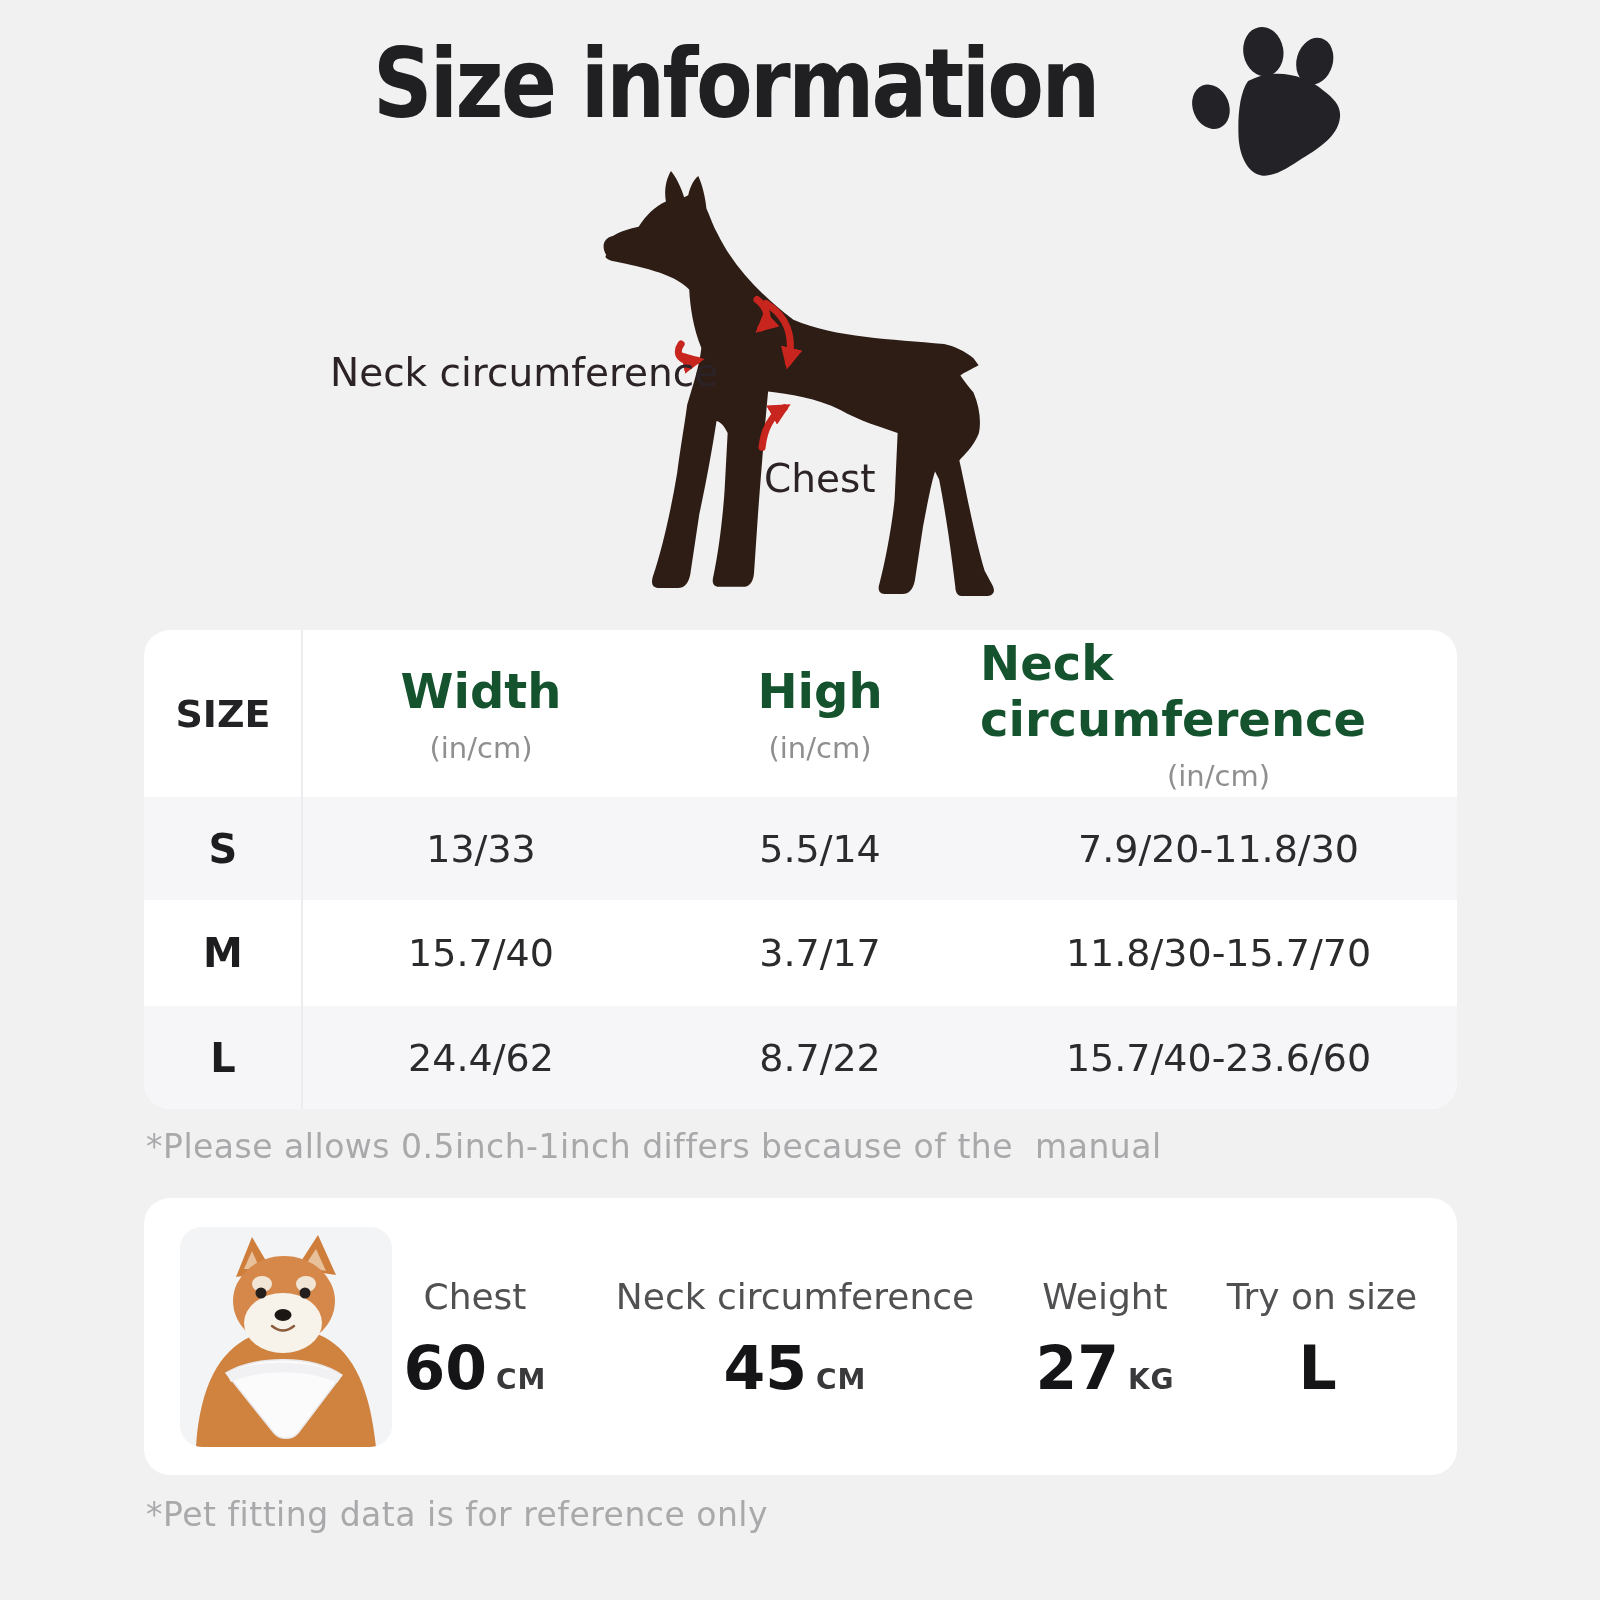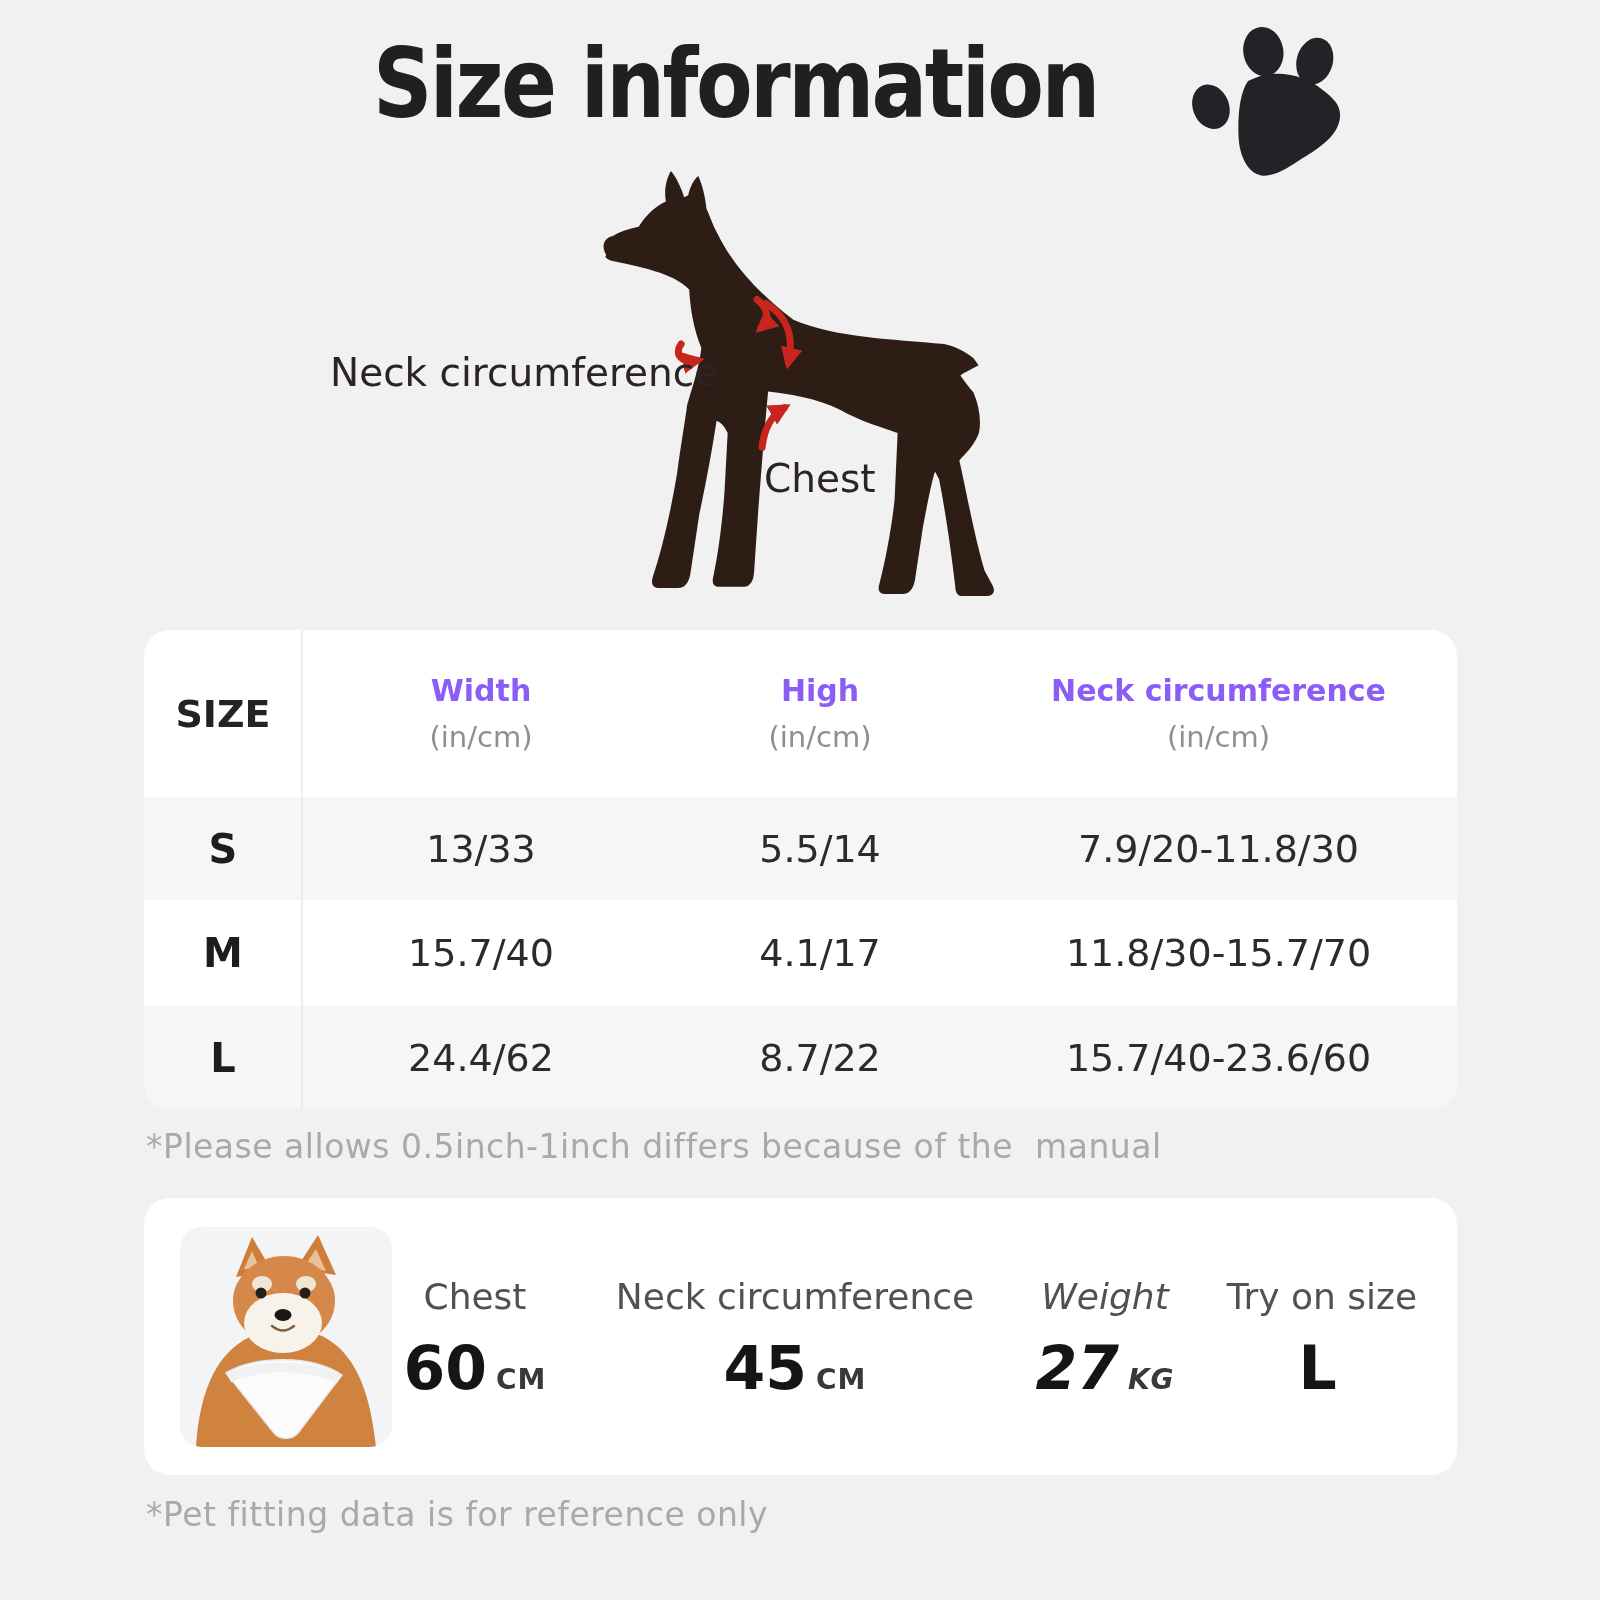--- a/index.html
+++ b/index.html
@@ -46,21 +46,21 @@
   }
   .t-grid{
     display:grid;
     grid-template-columns:158px 358px 320px 477px;
     grid-template-rows:167px 103px 106px 103px;
     width:100%;height:100%;
   }
   .t-cell{display:flex;align-items:center;justify-content:center;flex-direction:column;}
   .row-stripe{background:#f6f6f8;}
   .h-size{font-size:38px;font-weight:bold;color:#232325;}
-  .h-label{font-size:30px;font-weight:bold;color:#8b5cf6;}
+  .h-label{font-size:48px;font-weight:bold;color:#14532d;}
   .h-unit{font-size:29px;color:#8f8f91;margin-top:12px;}
   .r-size{font-size:40px;font-weight:bold;color:#1d1d1f;}
   .r-val{font-size:38px;color:#2b2b2d;}
 
   .note{
     position:absolute;left:146px;font-size:33px;color:#a9a9ab;
     white-space:pre;letter-spacing:.5px;
   }
   .note-table{top:1127px;}
   .note-fit{top:1495px;}
@@ -73,21 +73,21 @@
   .pet-photo{
     position:absolute;left:36px;top:29px;width:212px;height:220px;
     border-radius:22px;overflow:hidden;background:#f3f4f5;
   }
   .stat{
     position:absolute;top:78px;transform:translateX(-50%);
     text-align:center;white-space:nowrap;
   }
   .stat-0{left:331px;}
   .stat-1{left:651px;}
-  .stat-2{left:961px;font-style:italic;}
+  .stat-2{left:961px;}
   .stat-3{left:1178px;}
   .stat-label{font-size:36px;color:#515153;}
   .stat-value-row{margin-top:16px;display:flex;align-items:baseline;justify-content:center;}
   .stat-value{font-size:60px;font-weight:bold;color:#151517;}
   .stat-unit{font-size:28px;font-weight:bold;color:#39393b;margin-left:9px;letter-spacing:1px;text-align:center;}
 </style>
 </head>
 <body>
 
 <div class="canvas">
@@ -194,21 +194,21 @@
         <div class="h-unit">(in/cm)</div>
       </div>
 
       <div class="t-cell row-stripe r-size">S</div>
       <div class="t-cell row-stripe r-val">13/33</div>
       <div class="t-cell row-stripe r-val">5.5/14</div>
       <div class="t-cell row-stripe r-val">7.9/20-11.8/30</div>
 
       <div class="t-cell r-size">M</div>
       <div class="t-cell r-val">15.7/40</div>
-      <div class="t-cell r-val">4.1/17</div>
+      <div class="t-cell r-val">3.7/17</div>
       <div class="t-cell r-val">11.8/30-15.7/70</div>
 
       <div class="t-cell row-stripe r-size">L</div>
       <div class="t-cell row-stripe r-val">24.4/62</div>
       <div class="t-cell row-stripe r-val">8.7/22</div>
       <div class="t-cell row-stripe r-val">15.7/40-23.6/60</div>
     </div>
   </div>
 
   <div class="note note-table">*Please allows 0.5inch-1inch differs because of the  manual</div>

